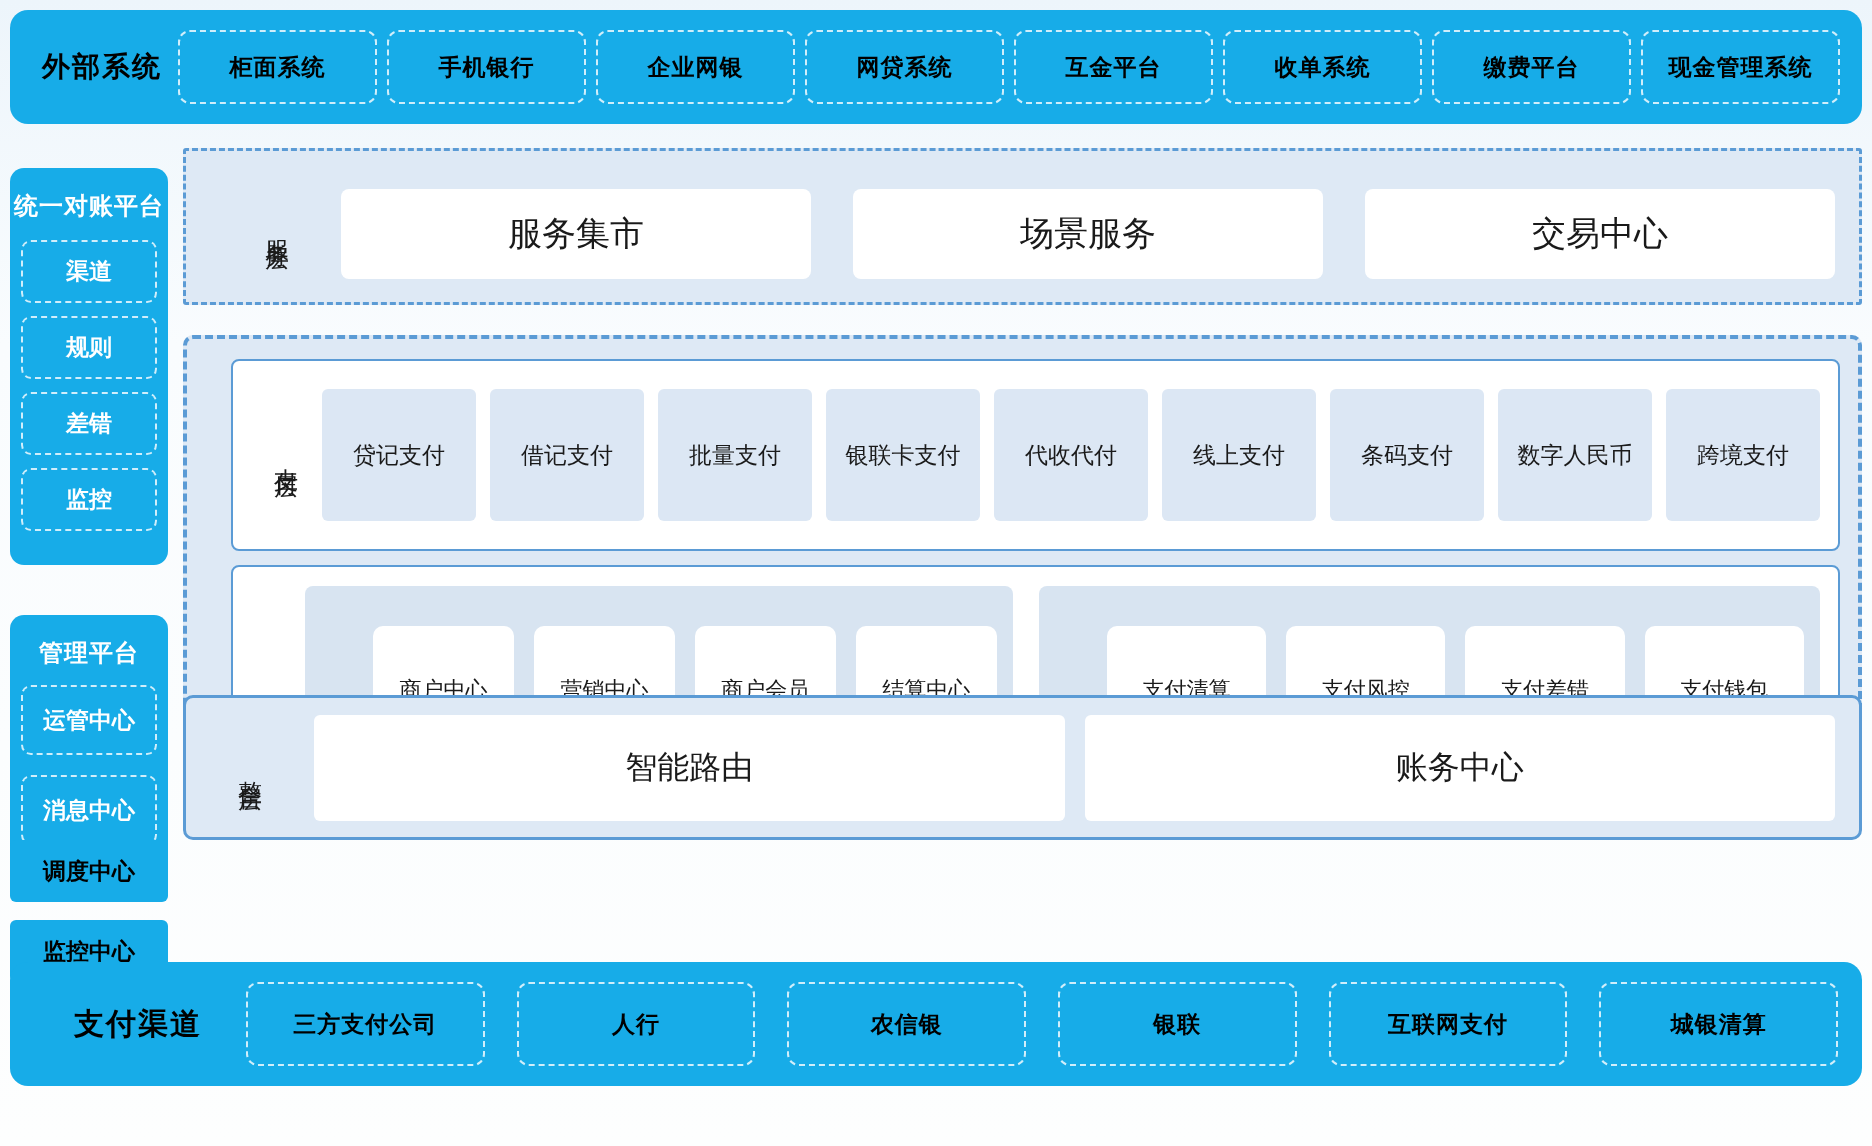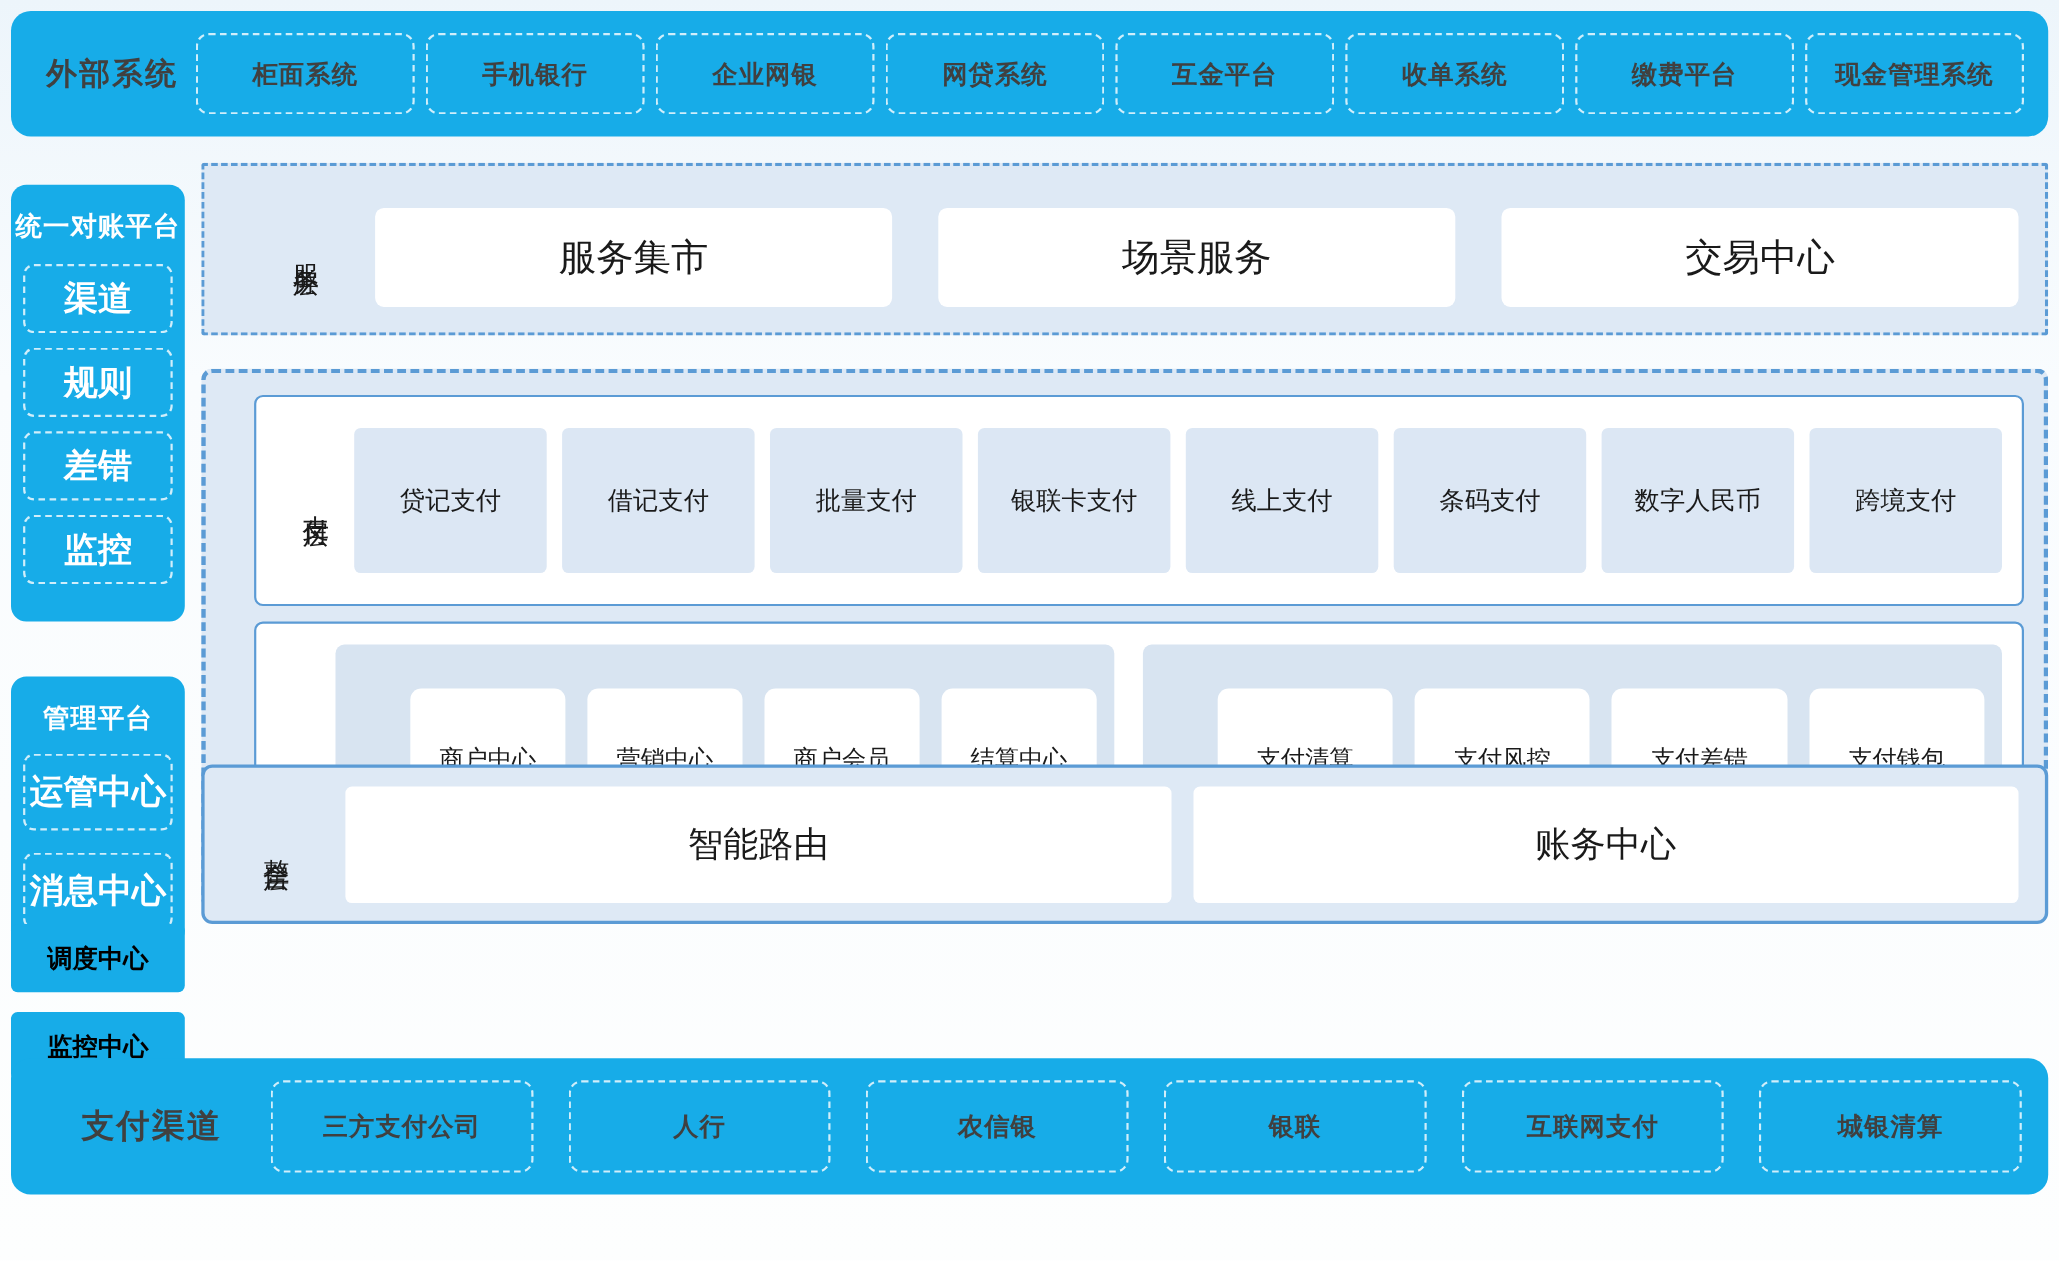--- a/index.html
+++ b/index.html
@@ -18,21 +18,21 @@
   }
   .page {
     position:relative; width:1872px; height:1146px; overflow:hidden;
     background:linear-gradient(180deg,#edf5fb 0%,#f9fcfe 30%,#fdfefe 100%);
   }
 
   
   .blue-bar {
     position:absolute; left:10px; width:1852px;
     background:var(--primary-blue); border-radius:18px;
-    display:flex; align-items:center; color:#404040;
+    display:flex; align-items:center; color:#000000;
   }
   #topbar { top:10px; height:114px; }
   #bottombar { top:962px; height:124px; }
   .bar-label {
     font-size:28px; font-weight:bold; letter-spacing:2px;
     padding-left:32px; white-space:nowrap; flex:0 0 168px;
   }
   #bottombar .bar-label { font-size:30px; padding-left:64px; flex:0 0 236px; }
   .bar-items { flex:1; display:flex; gap:10px; padding-right:22px; height:74px; }
   #bottombar .bar-items { gap:32px; height:84px; padding-right:24px; }
@@ -51,21 +51,21 @@
   #mgmt-panel  { top:615px; height:245px; }
   .panel-title {
     text-align:center; font-size:24px; font-weight:bold;
     margin-top:22px; letter-spacing:1px; white-space:nowrap;
   }
   .panel-items { display:flex; flex-direction:column; gap:13px; margin:18px 11px 0; }
   #mgmt-panel .panel-items { gap:20px; margin-top:16px; }
   .panel-item {
     height:63px; border:2px dashed rgba(255,255,255,0.8); border-radius:10px;
     display:flex; align-items:center; justify-content:center;
-    font-size:31px; font-weight:600;
+    font-size:23px; font-weight:600;
   }
   #mgmt-panel .panel-item { height:70px; }
   .side-solid {
     position:absolute; left:10px; width:158px; height:62px;
     background:var(--primary-blue); border-radius:6px; color:#000000;
     display:flex; align-items:center; justify-content:center;
     font-size:23px; font-weight:600;
   }
   #sched-box   { top:840px; }
   #monitor-box { top:920px; }
@@ -212,20 +212,21 @@
       <div class="pay-items">
 
           <div class="lite-box">贷记支付</div>
 
           <div class="lite-box">借记支付</div>
 
           <div class="lite-box">批量支付</div>
 
           <div class="lite-box">银联卡支付</div>
 
+          <div class="lite-box">代收代付</div>
 
           <div class="lite-box">线上支付</div>
 
           <div class="lite-box">条码支付</div>
 
           <div class="lite-box">数字人民币</div>
 
           <div class="lite-box">跨境支付</div>
         </div>
     </div>

